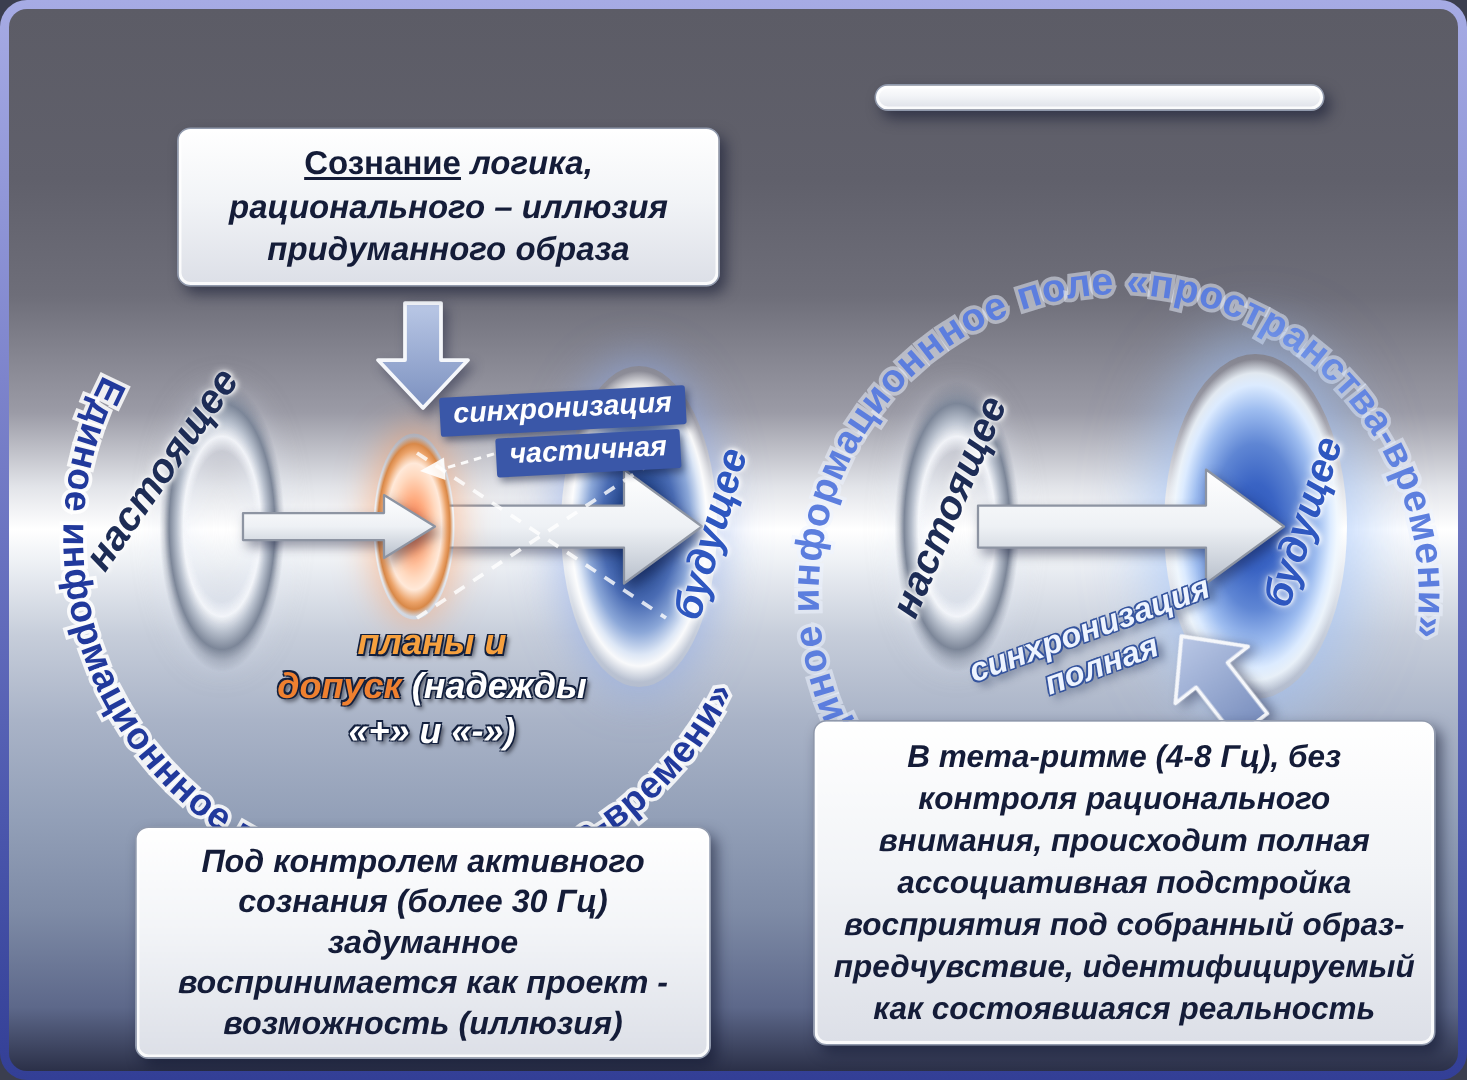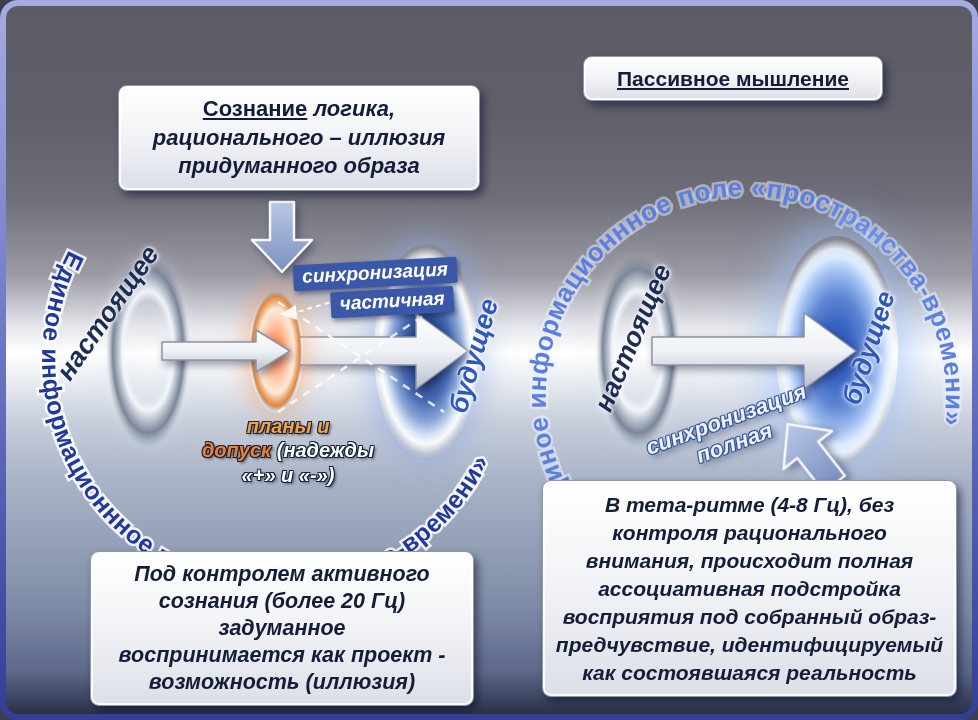--- a/index.html
+++ b/index.html
@@ -90,21 +90,21 @@
   #syncFull {
     position:absolute; left:640px; top:400px; width:168px; transform:rotate(-20deg);
     text-align:center; font-style:italic; font-weight:700; font-size:22px; line-height:1.15;
     color:#eef4ff;
     text-shadow:-1px -1px 0 #35549e, 1px -1px 0 #35549e, -1px 1px 0 #35549e, 1px 1px 0 #35549e,
       3px 4px 6px rgba(10,25,65,.55);
   }
 
   
   #plansText { position:absolute; left:176px; top:408px; width:212px; text-align:center;
-    font-style:italic; font-weight:700; font-size:20px; line-height:1.22; }
+    font-style:italic; font-weight:700; font-size:24px; line-height:1.22; }
   .t-orange  { color:#f6a03e; }
   .t-orange2 { color:#ef8030; }
   .t-white   { color:#ffffff; }
   .t-orange,.t-orange2,.t-white {
     text-shadow:-1px -1px 0 #13203e, 1px -1px 0 #13203e, -1px 1px 0 #13203e, 1px 1px 0 #13203e,
       2px 2px 3px rgba(0,0,10,.6);
   }
 </style>
 </head>
 <body>
@@ -200,25 +200,24 @@
     <div class="ellipse-label present" id="presentR">настоящее</div>
     <div class="ellipse-label future" id="futureRbl">будущее</div>
 
     <div class="info-box" id="boxTL">
       <span class="box-title">Сознание</span><span class="box-suffix"> логика,</span>
       <div class="box-body">рационального – иллюзия
 придуманного образа</div>
     </div>
 
     <div class="info-box" id="boxTR">
-      <div><span class="box-title">Пассивное мышление</span></div>
     </div>
 
     <div class="info-box" id="boxBL">Под контролем активного
-сознания (более 20 Гц) задуманное
+сознания (более 30 Гц) задуманное
 воспринимается как проект -
 возможность (иллюзия)</div>
 
     <div class="info-box" id="boxBR">В тета-ритме (4-8 Гц), без
 контроля рационального
 внимания, происходит полная
 ассоциативная подстройка
 восприятия под собранный образ-
 предчувствие, идентифицируемый
 как состоявшаяся реальность</div>

